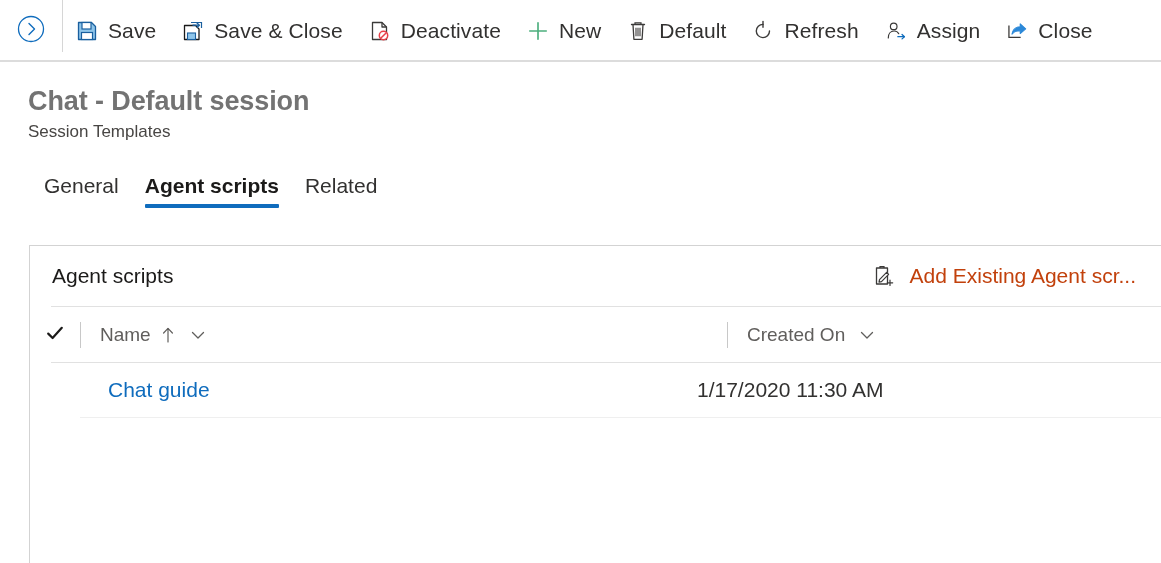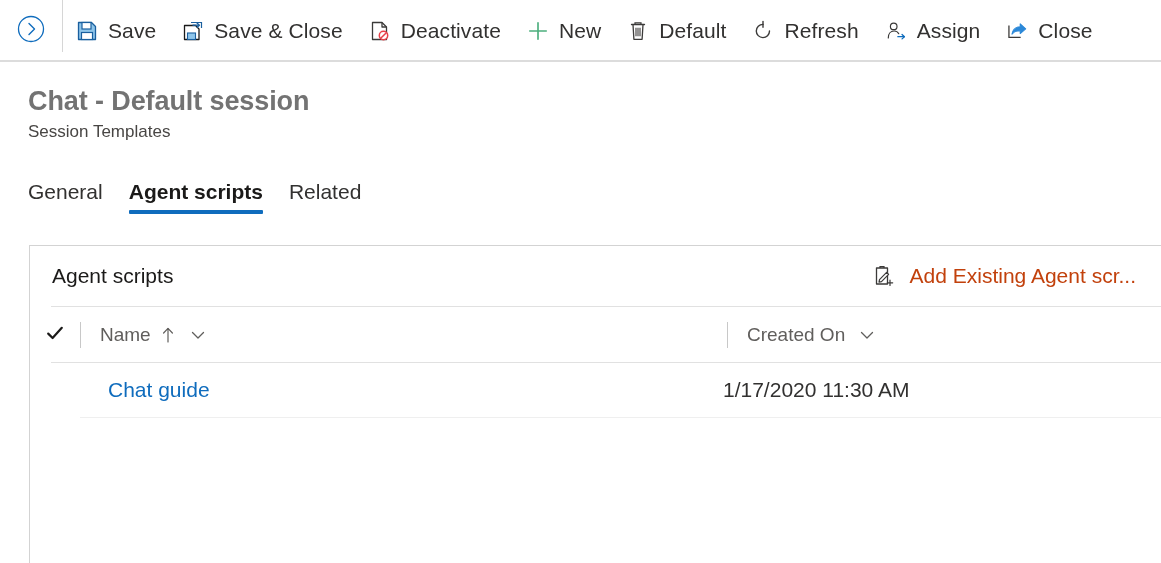--- a/index.html
+++ b/index.html
@@ -80,22 +80,22 @@
     font-size: 17px;
     color: #484644;
     line-height: 24px;
     margin-top: 2px;
   }
 
   
   .tabs {
     display: flex;
     align-items: flex-end;
-    padding-left: 28px;
-    margin-top: 28px;
+    padding-left: 44px;
+    margin-top: 22px;
     height: 42px;
   }
   .tab {
     position: relative;
     font-size: 21px;
     color: #323130;
     padding: 0 0 10px 0;
     margin-right: 26px;
     cursor: pointer;
     white-space: nowrap;
@@ -217,21 +217,20 @@
   }
   .chev {
     margin-left: 13px;
     display: inline-flex;
     align-items: center;
   }
   .grid-row {
     display: flex;
     align-items: center;
     height: 54px;
-    gap: 26px;
   }
   .cell-name {
     width: 646px;
     flex: 0 0 auto;
     padding-left: 78px;
     box-sizing: border-box;
     font-size: 21px;
     color: #0f6cbd;
     cursor: pointer;
   }

